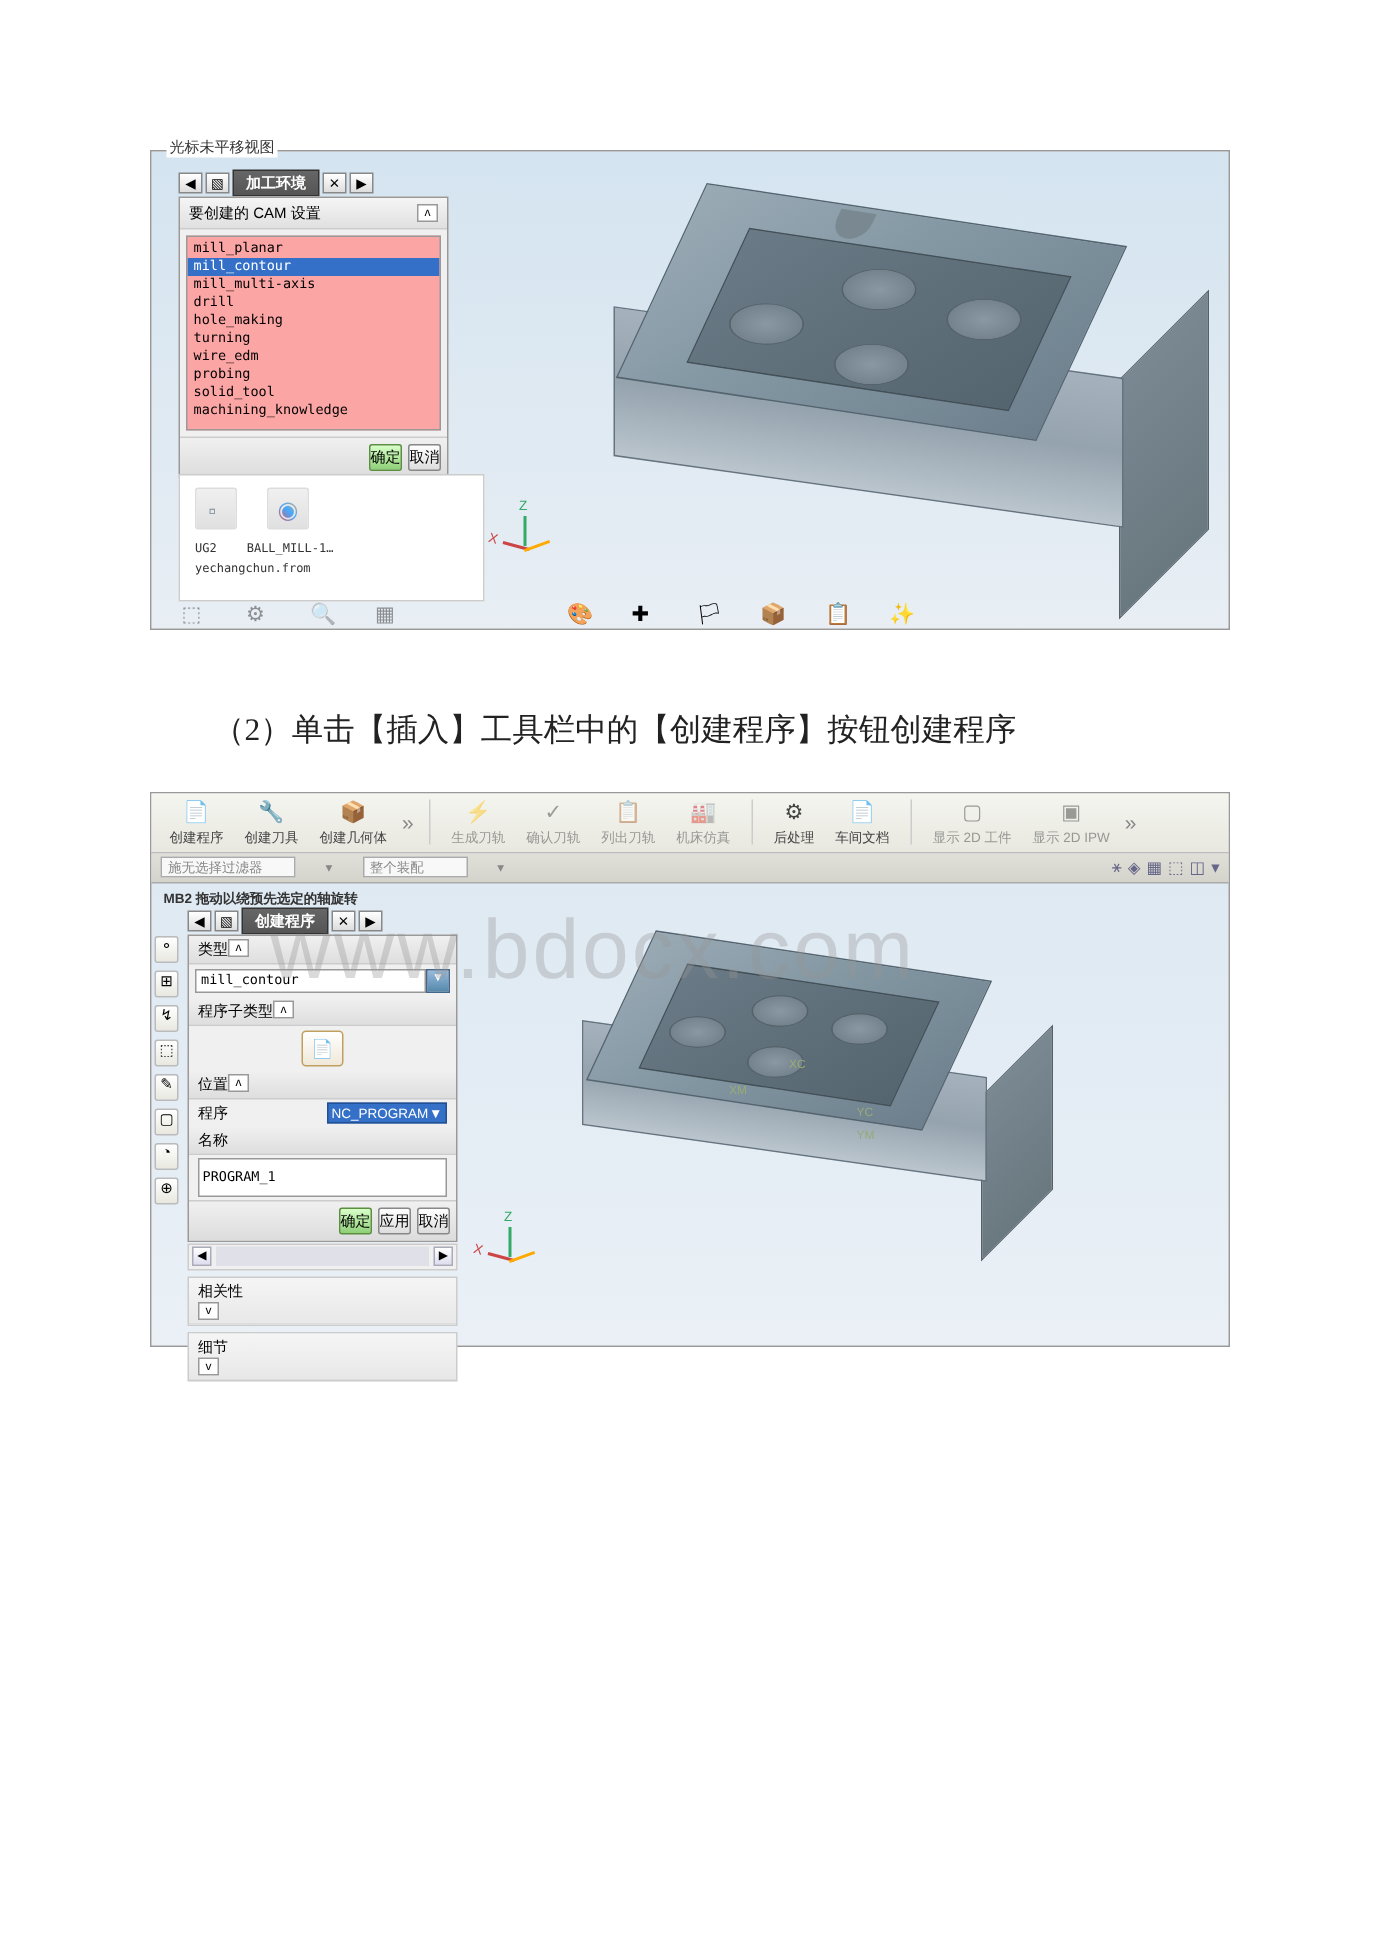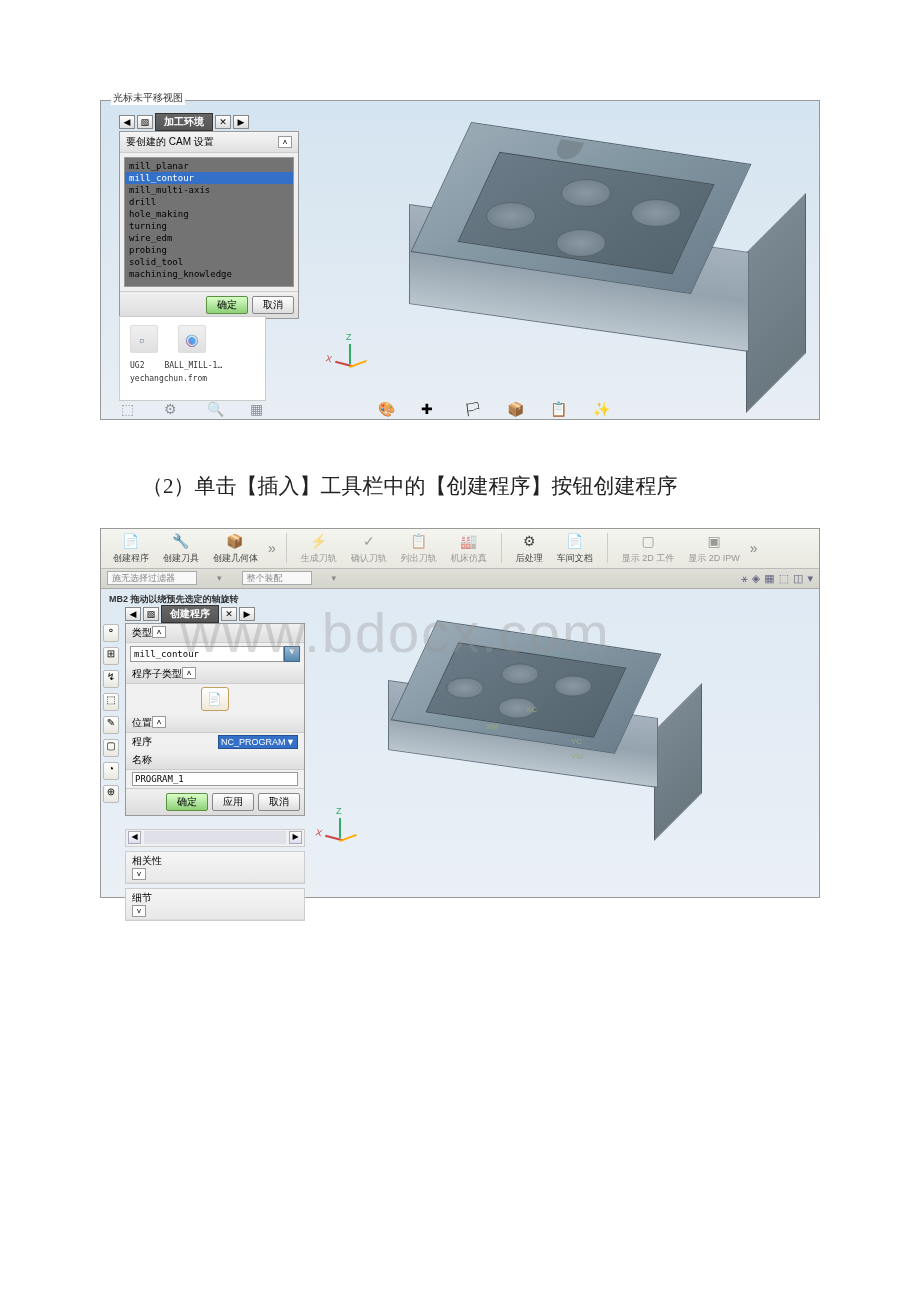--- a/index.html
+++ b/index.html
@@ -78,21 +78,21 @@
     .collapse-btn {
       width: 14px;
       height: 12px;
       background: #fff;
       border: 1px solid #999;
       font-size: 8px;
       text-align: center;
     }
     .listbox {
       margin: 4px;
-      background: #737373;
+      background: #fca5a5;
       border: 1px solid #999;
       height: 130px;
       font-family: monospace;
       font-size: 9px;
       line-height: 12px;
       padding: 2px 0;
       overflow: hidden;
     }
     .list-item {
       padding: 0 4px;
@@ -105,33 +105,33 @@
     .dialog-buttons {
       display: flex;
       justify-content: flex-end;
       gap: 4px;
       padding: 4px;
       background: linear-gradient(#f0f0f0,#dcdcdc);
       border-top: 1px solid #ccc;
     }
     .dlg-btn {
       font-size: 10px;
-      padding: 1px 10px;
+      padding: 1px 0;
       border: 1px solid #888;
       border-radius: 2px;
       cursor: pointer;
     }
     .dlg-btn.primary { background: linear-gradient(#d8ffc8,#8fd078); border-color: #5a9040; }
     .dlg-btn.default { background: linear-gradient(#fff,#ddd); }
     
     .ss1-thumbs {
       position: absolute;
       left: 18px;
       top: 215px;
-      width: 147px;
+      width: 204px;
       height: 85px;
       background: #fff;
       border: 1px solid #ccc;
       padding: 4px;
     }
     .thumb-row { display: flex; gap: 20px; padding: 4px 6px;}
     .thumb-icon {
       width: 28px; height: 28px;
       border: 1px solid #ddd;
       background: linear-gradient(#f0f0f0,#e0e0e0);
@@ -348,21 +348,21 @@
       width: 28px; height: 24px;
       background: linear-gradient(#fff,#f0e8d8);
       border: 1px solid #c0a060;
       border-radius: 3px;
       display:block;
       font-size: 12px;
       text-align:center;
       line-height:22px;
     }
     .d2-row { display:flex; align-items:center; justify-content:space-between; padding: 2px 6px; font-size:10px;}
-    .d2-row input[type=text] { width:100px; font-size:9px; font-family:monospace; height:14px; border:1px solid #999; padding:0 2px;}
+    .d2-row input[type=text] { width:100px; font-size:9px; font-family:monospace; height:26px; border:1px solid #999; padding:0 2px;}
     .d2-row .combo-sel { 
       width:80px; font-size:9px; background:#3470c8; color:#fff; border:1px solid #235090; 
       padding:1px 2px; display:flex; justify-content:space-between;
     }
     
     .ss2-lower {
       position: absolute;
       left: 24px;
       top: 300px;
       width: 180px;

